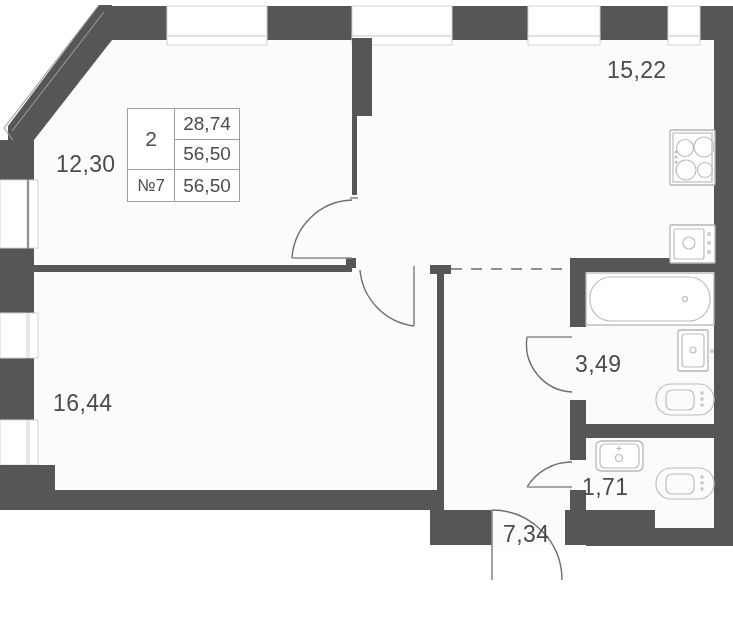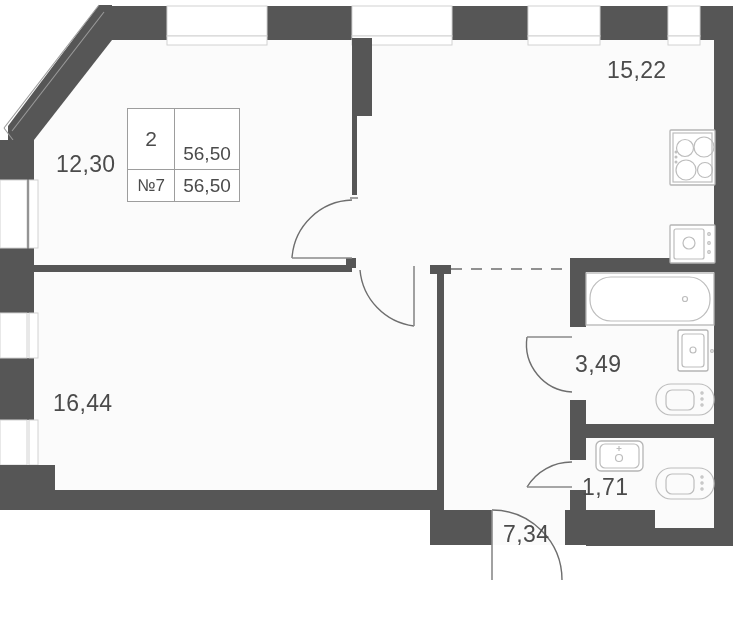--- a/index.html
+++ b/index.html
@@ -325,17 +325,18 @@
       <text class="area-label" x="575" y="372">3,49</text>
       <text class="area-label" x="582" y="495">1,71</text>
       <text class="area-label" x="503" y="542">7,34</text>
     </g>
 
   </svg>
 
   <div class="info-box">
     <div class="ib-cell ib-rooms">2</div>
     <div class="ib-cell ib-num">№7</div>
+    <div class="ib-cell ib-a1">28,74</div>
     <div class="ib-cell ib-a2">56,50</div>
     <div class="ib-cell ib-a3">56,50</div>
   </div>
 
 </div>
 
 </body></html>

